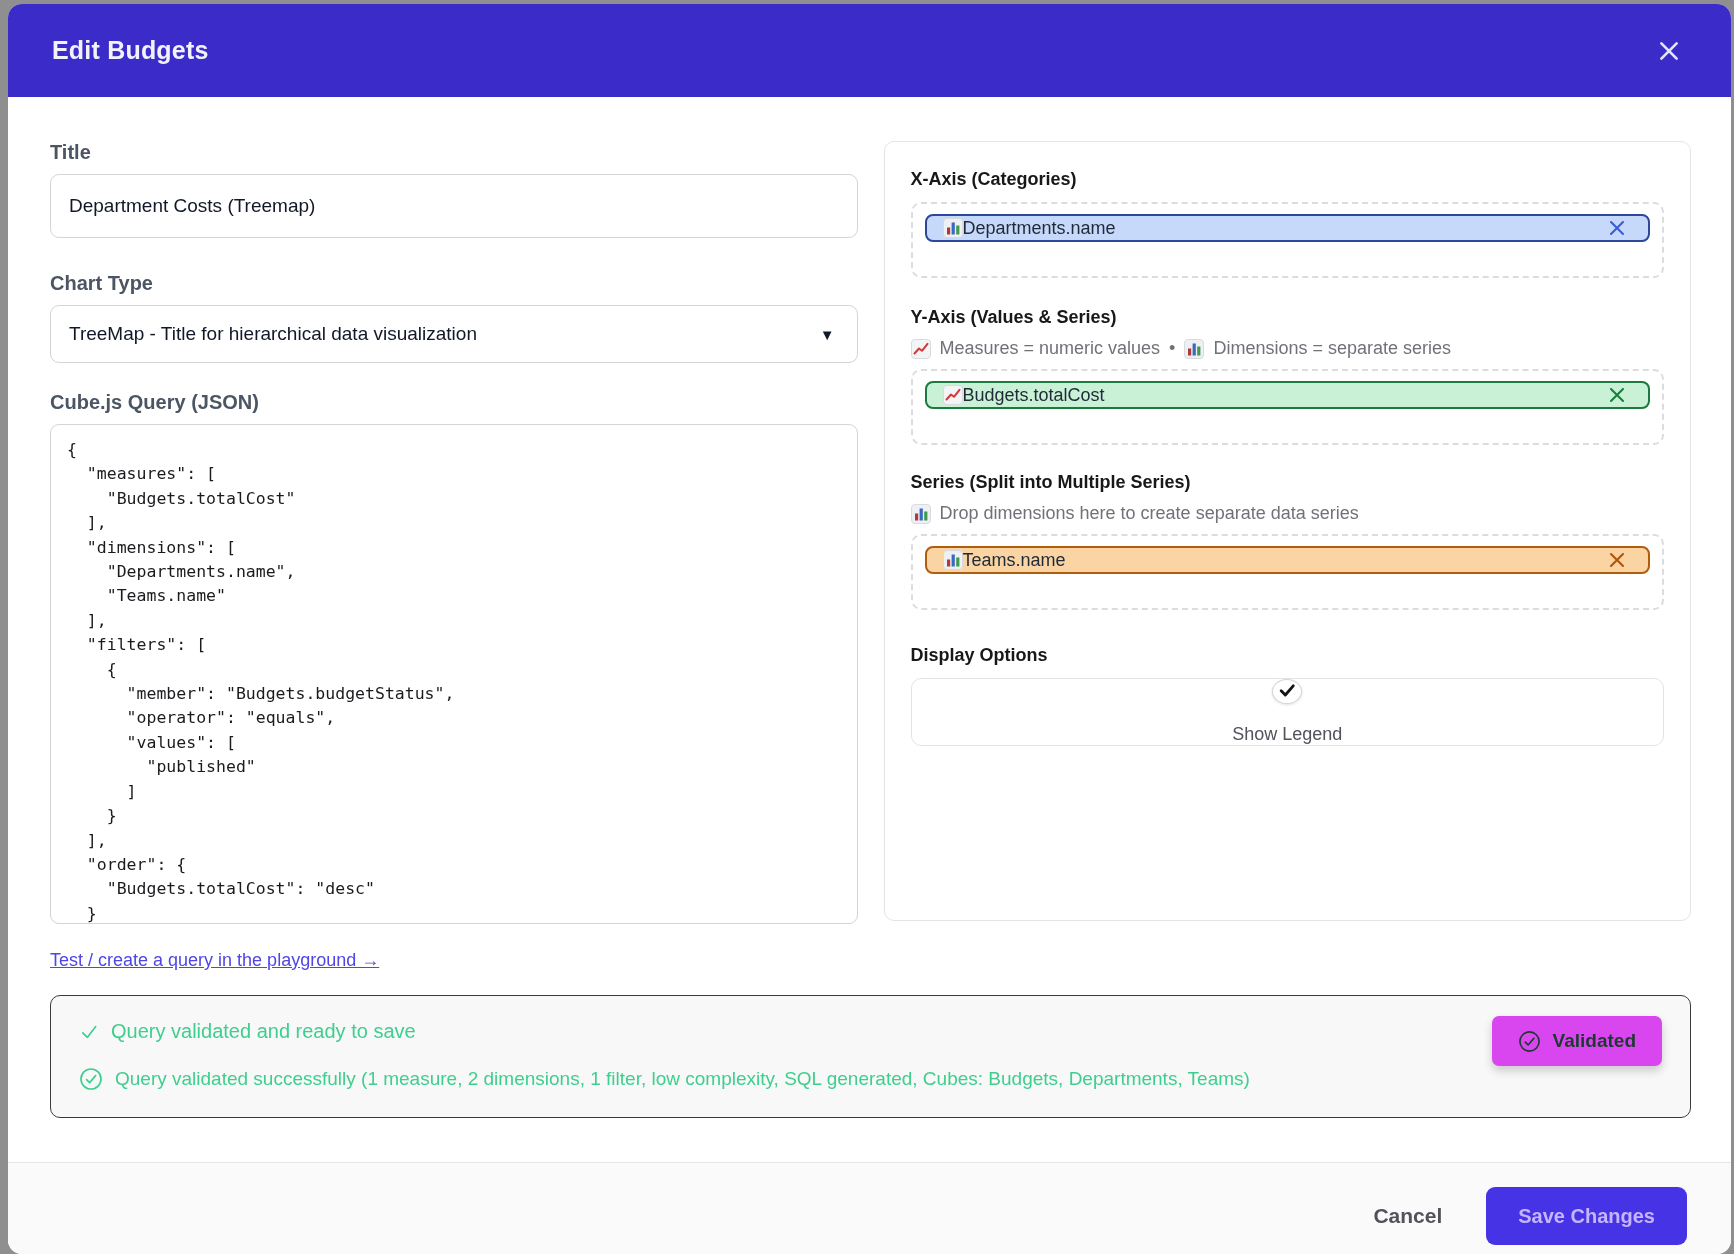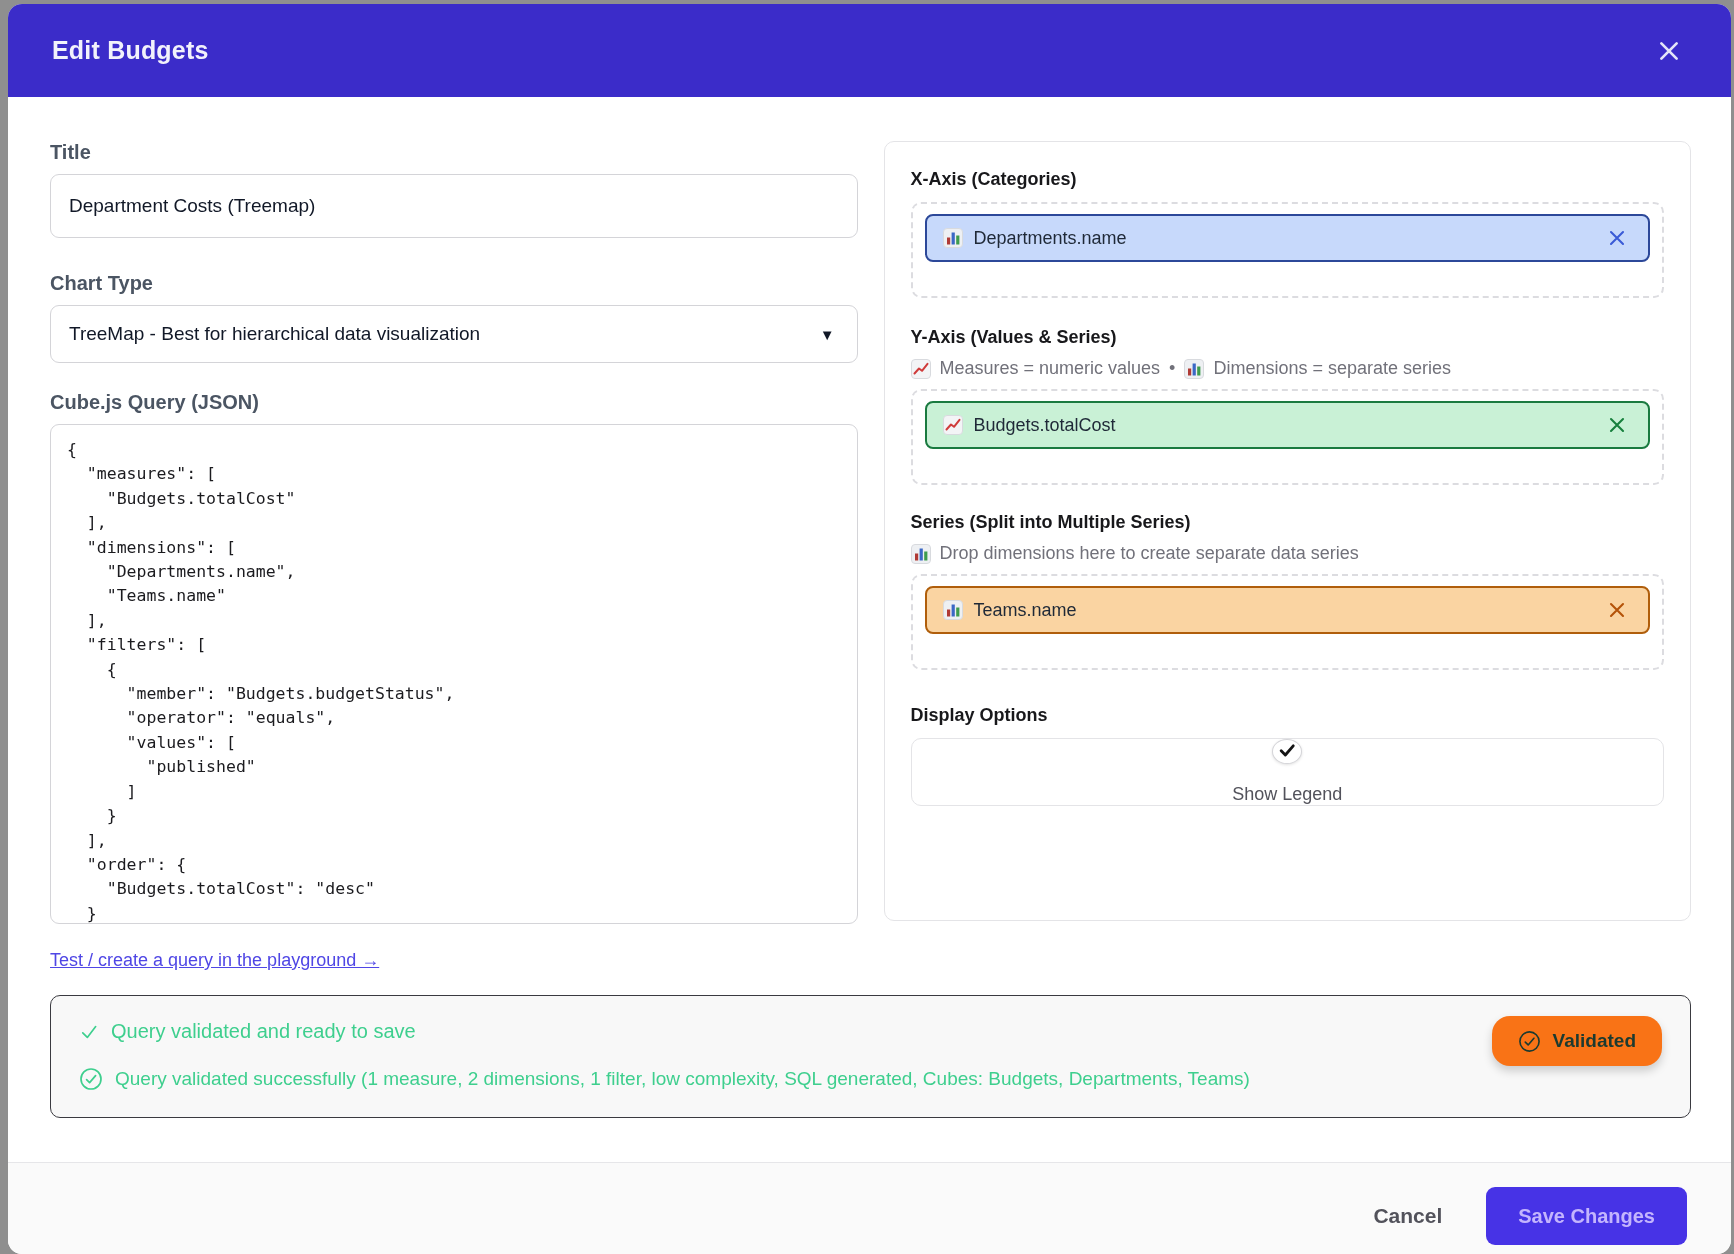--- a/index.html
+++ b/index.html
@@ -39,22 +39,22 @@
   
   .axis-heading { font-size:21px; font-weight:600; color:#52525b; margin-bottom:14px; }
   .axis-panel { border:1px solid #e4e4e7; border-radius:10px; background:#fff;
                 padding:26px; height:780px; }
   .section-title { font-size:18px; font-weight:700; color:#18181b; line-height:22px; }
   .hint-row { display:flex; align-items:center; gap:9px; margin-top:10px;
               font-size:18px; color:#71717a; }
   .hint-row .sep { color:#71717a; }
   .dropzone { border:2px dashed #dcdce0; border-radius:10px; padding:10px 12px 34px;
               margin-top:12px; }
-  .chip { height:48px; border-radius:8px; display:flex; align-items:center;
-          padding:0 18px 0 16px; gap:11px; font-size:18px; color:#1f2937; cursor:grab; }
+  .chip { height:28px; border-radius:8px; display:flex; align-items:center;
+          padding:0 18px 0 16px; font-size:18px; color:#1f2937; cursor:grab; }
   .chip .chip-label { flex:1 1 auto; }
   .chip-close { background:none; border:none; cursor:pointer; line-height:0; padding:2px; }
   .chip-blue   { background:#c7d9fb; border:2px solid #2c4899; }
   .chip-blue   .chip-close { color:#3b5bd6; }
   .chip-green  { background:#c9f1d6; border:2px solid #1a7a40; }
   .chip-green  .chip-close { color:#17803d; }
   .chip-orange { background:#fad4a2; border:2px solid #b05e0b; }
   .chip-orange .chip-close { color:#b45309; }
   .mt-28 { margin-top:28px; } .mt-26 { margin-top:26px; } .mt-34 { margin-top:34px; }
   .legend-panel { border:1px solid #e4e4e7; border-radius:10px; margin-top:12px;
@@ -62,22 +62,22 @@
   .checkbox { width:30px; height:30px; border-radius:50%; border:1px solid #d4d4d8;
               background:#fff; box-shadow:0 1px 3px rgba(0,0,0,.12);
               display:flex; align-items:center; justify-content:center; cursor:pointer; }
   .legend-label { font-size:18px; color:#52525b; }
 
   
   .validation-box { margin-top:24px; border:1.5px solid #3a3a40; border-radius:10px;
                     background:#f8f8f8; padding:24px 28px 26px; position:relative; }
   .v-line1 { display:flex; align-items:center; gap:12px; color:#3ecf8e; font-size:20px; }
   .v-line2 { display:flex; align-items:center; gap:12px; color:#3ecf8e; font-size:19px; margin-top:24px; }
-  .validated-badge { position:absolute; top:20px; right:28px; background:#f97316; color:#1b3a30;
-                     border:none; border-radius:18px; padding:0 26px; height:50px;
+  .validated-badge { position:absolute; top:20px; right:28px; background:#d946ef; color:#1b3a30;
+                     border:none; border-radius:7px; padding:0 26px; height:50px;
                      display:flex; align-items:center; gap:12px; font-size:19px; font-weight:700;
                      box-shadow:0 5px 10px rgba(0,0,0,.18); cursor:pointer;
                      font-family:"Liberation Sans", sans-serif; }
 
   
   .modal-footer { margin-top:44px; flex:0 0 auto; background:#fafafa; border-top:1px solid #e6e6e9;
                   display:flex; align-items:center; justify-content:flex-end; gap:44px;
                   padding:0 44px; height:107px; }
   .cancel-btn { background:none; border:none; color:#52525b; font-size:21px; font-weight:600;
                 cursor:pointer; font-family:"Liberation Sans", sans-serif; }
@@ -129,21 +129,21 @@
   <div class="content">
     <div class="grid">
 
       <div>
         <div class="field-label">Title</div>
         <input class="text-input" type="text" value="Department Costs (Treemap)" style="">
 
         <div class="spacer-34"></div>
         <div class="field-label">Chart Type</div>
         <div class="select-box">
-          <span>TreeMap - Best for hierarchical data visualization</span>
+          <span>TreeMap - Title for hierarchical data visualization</span>
           <span class="select-caret">▼</span>
         </div>
 
         <div class="spacer-28"></div>
         <div class="field-label">Cube.js Query (JSON)</div>
         <textarea class="query-area" spellcheck="false" style="">{
   "measures": [
     "Budgets.totalCost"
   ],
   "dimensions": [

